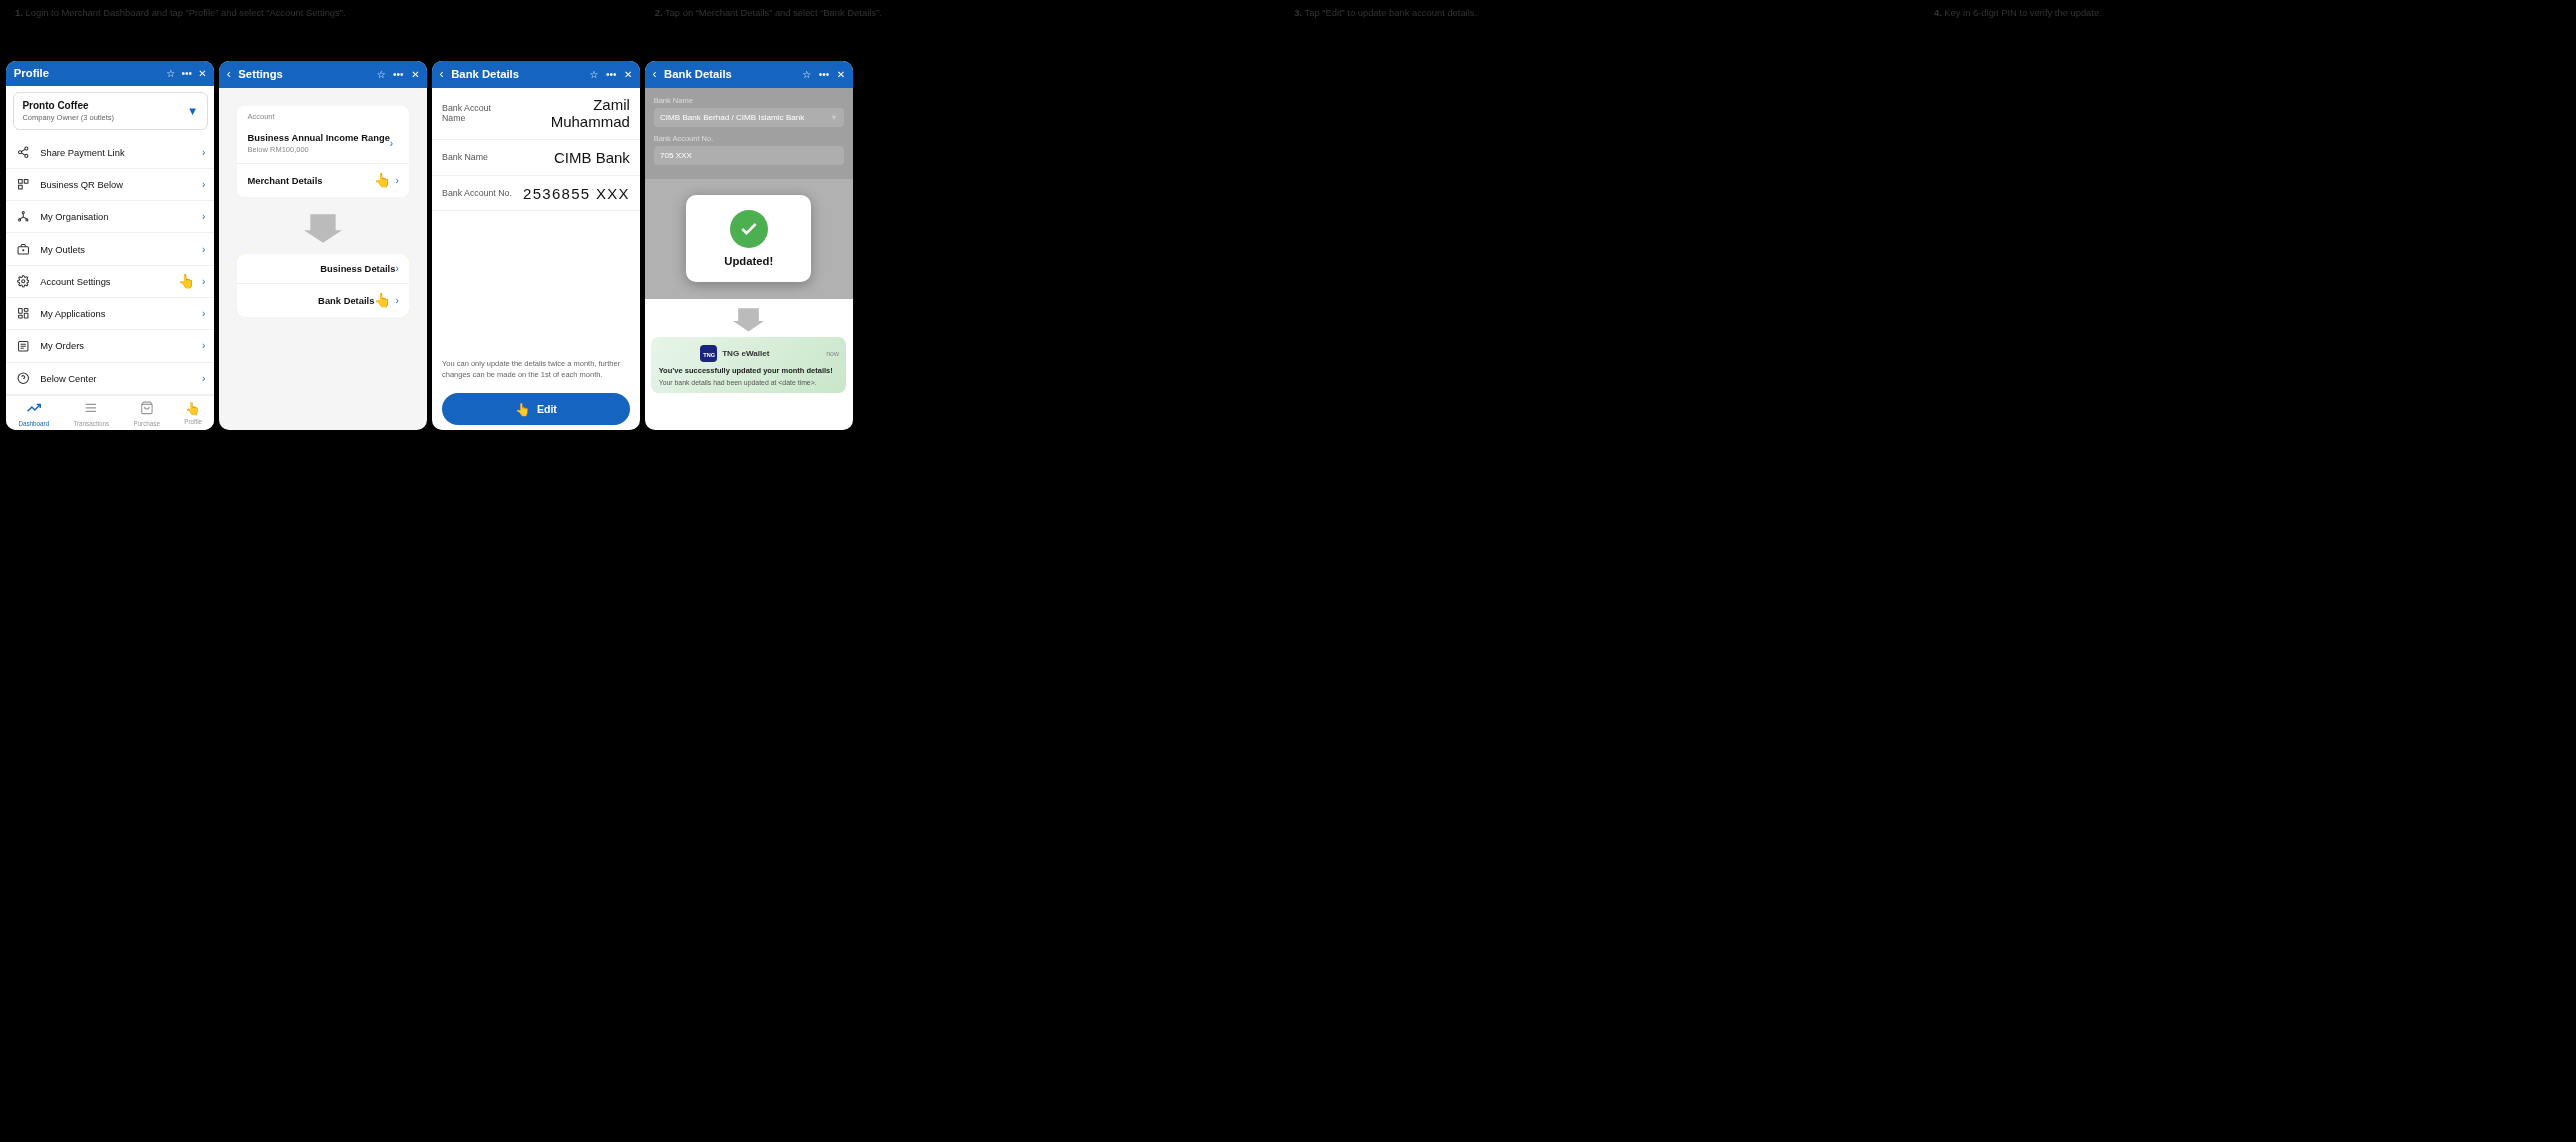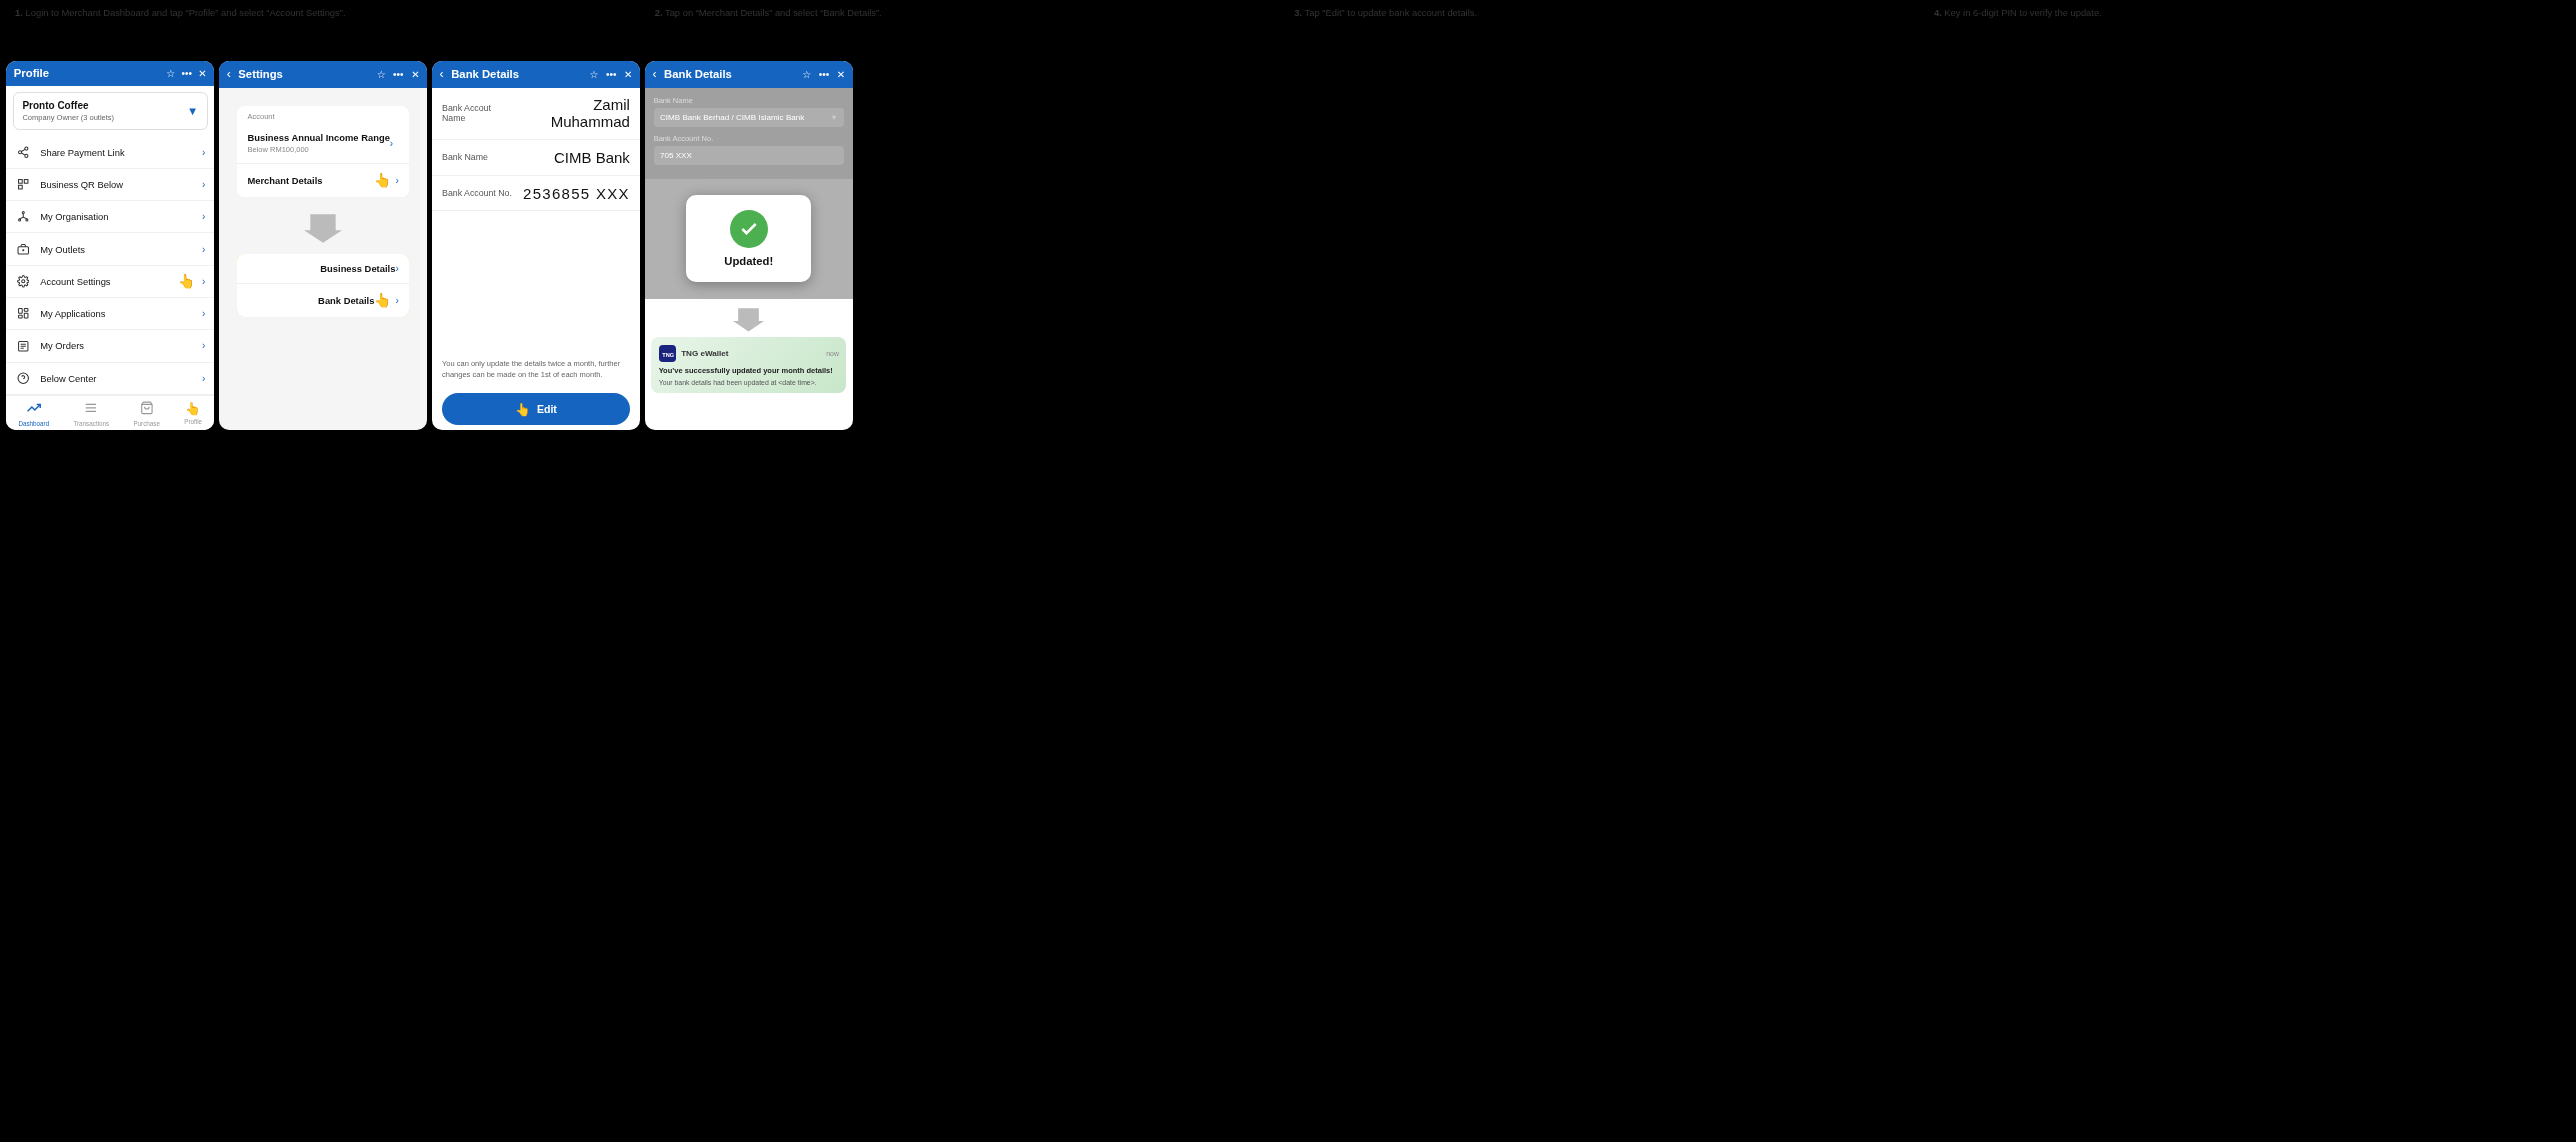--- a/index.html
+++ b/index.html
@@ -404,20 +404,21 @@
       padding: 7.5px;
       display: flex;
       flex-direction: column;
       gap: 3.8px;
     }
 
     .tng-header {
       display: flex;
       align-items: center;
       justify-content: space-between;
+      margin-left: 41px;
     }
 
     .tng-logo-area {
       display: flex;
       align-items: center;
       gap: 5px;
     }
 
     .tng-logo {
       width: 17.5px;

